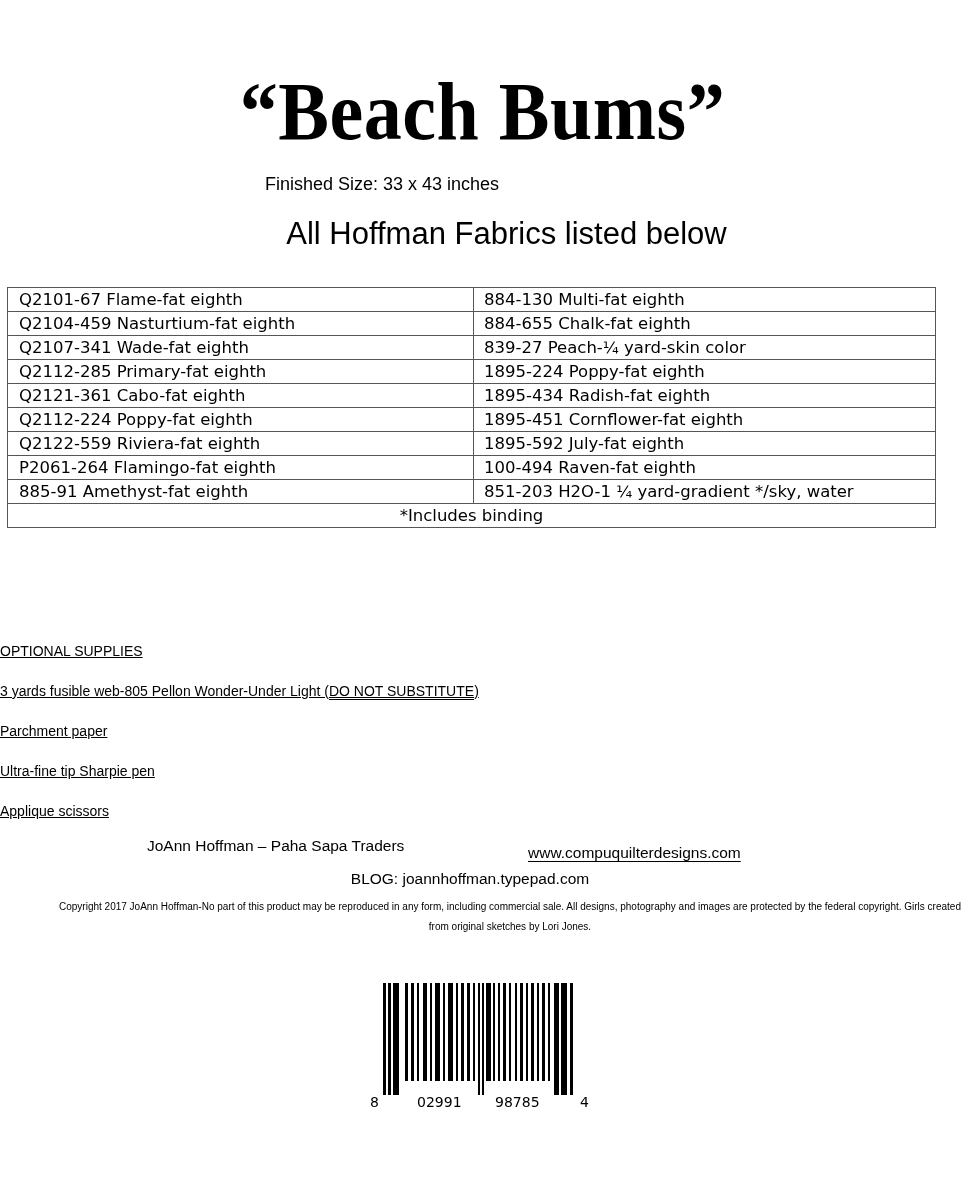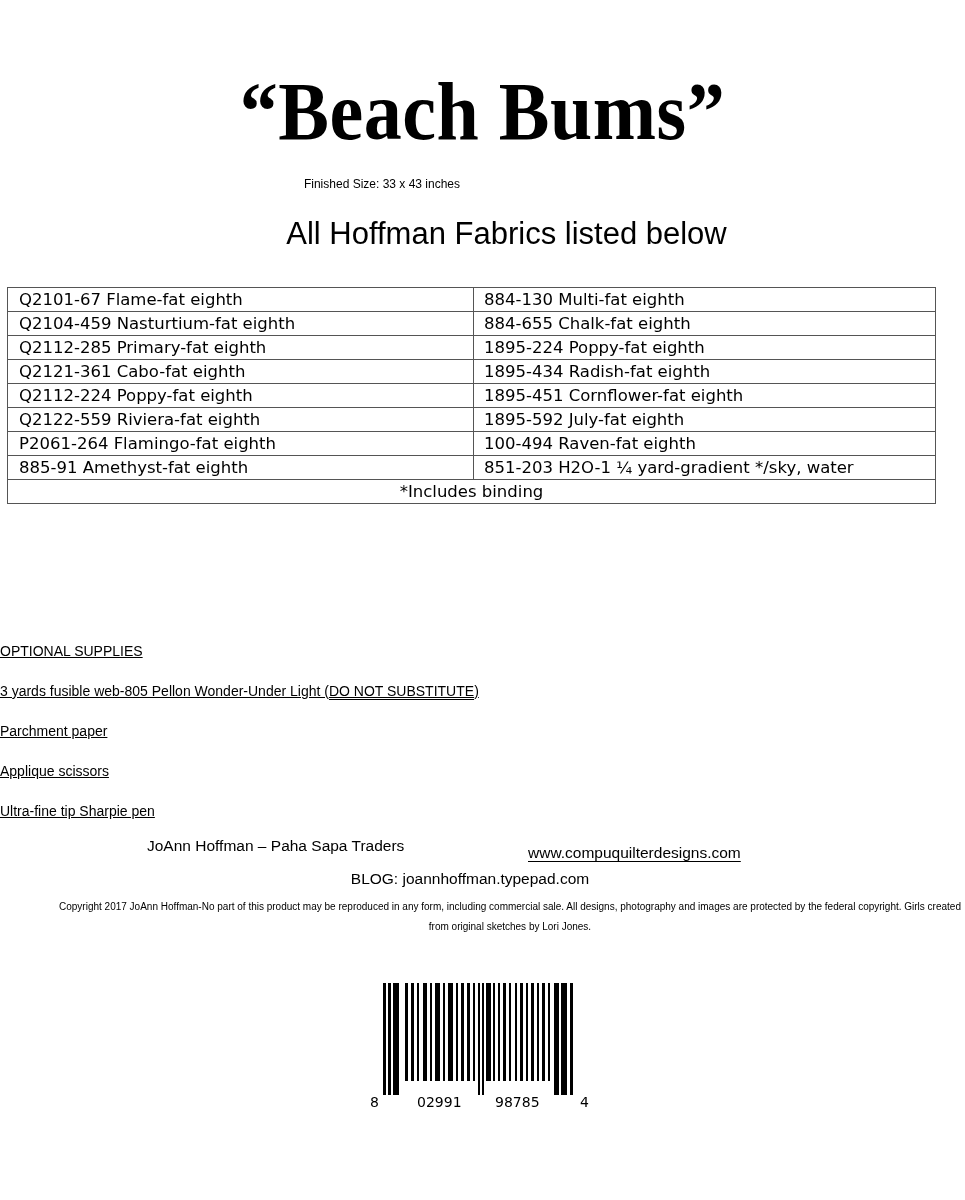--- a/index.html
+++ b/index.html
@@ -27,21 +27,21 @@
       letter-spacing: 0.5px;
       transform: scaleY(1.08);
     }
     .subtitle {
       position: absolute;
       top: 173px;
       left: 0;
       width: 764px;
       text-align: center;
       font-family: "Liberation Sans", sans-serif;
-      font-size: 12px;
+      font-size: 18px;
       line-height: 22px;
     }
     .heading {
       position: absolute;
       top: 214px;
       left: 0;
       width: 943px;
       text-align: center;
       font-family: "Liberation Sans", sans-serif;
       font-size: 31px;
@@ -156,20 +156,24 @@
   <tbody>
     <tr>
       <td class="col-left">Q2101-67 Flame-fat eighth</td>
       <td class="col-right">884-130 Multi-fat eighth</td>
     </tr>
     <tr>
       <td class="col-left">Q2104-459 Nasturtium-fat eighth</td>
       <td class="col-right">884-655 Chalk-fat eighth</td>
     </tr>
     <tr>
+      <td class="col-left">Q2107-341 Wade-fat eighth</td>
+      <td class="col-right">839-27 Peach-¼ yard-skin color</td>
+    </tr>
+    <tr>
       <td class="col-left">Q2112-285 Primary-fat eighth</td>
       <td class="col-right">1895-224 Poppy-fat eighth</td>
     </tr>
     <tr>
       <td class="col-left">Q2121-361 Cabo-fat eighth</td>
       <td class="col-right">1895-434 Radish-fat eighth</td>
     </tr>
     <tr>
       <td class="col-left">Q2112-224 Poppy-fat eighth</td>
       <td class="col-right">1895-451 Cornflower-fat eighth</td>
@@ -189,22 +193,22 @@
     <tr>
       <td class="note" colspan="2">*Includes binding</td>
     </tr>
   </tbody>
 </table>
 
 <div class="supplies">
   <div>OPTIONAL SUPPLIES</div>
   <div><span>3 yards fusible web-805 Pellon Wonder-Under Light (</span><span class="u">DO NOT SUBSTITUTE</span><span>)</span></div>
   <div>Parchment paper</div>
+  <div>Ultra-fine tip Sharpie pen</div>
   <div>Applique scissors</div>
-  <div>Ultra-fine tip Sharpie pen</div>
 </div>
 
 <div class="credits">
   <span class="author">JoAnn Hoffman – Paha Sapa Traders</span>
   <a class="site">www.compuquilterdesigns.com</a>
 </div>
 <div class="blog">BLOG: joannhoffman.typepad.com</div>
 <div class="copyright">Copyright 2017 JoAnn Hoffman-No part of this product may be reproduced in any form, including commercial sale. All designs, photography and images are protected by the federal copyright. Girls created from original sketches by Lori Jones.</div>
 
 <div class="barcode">

